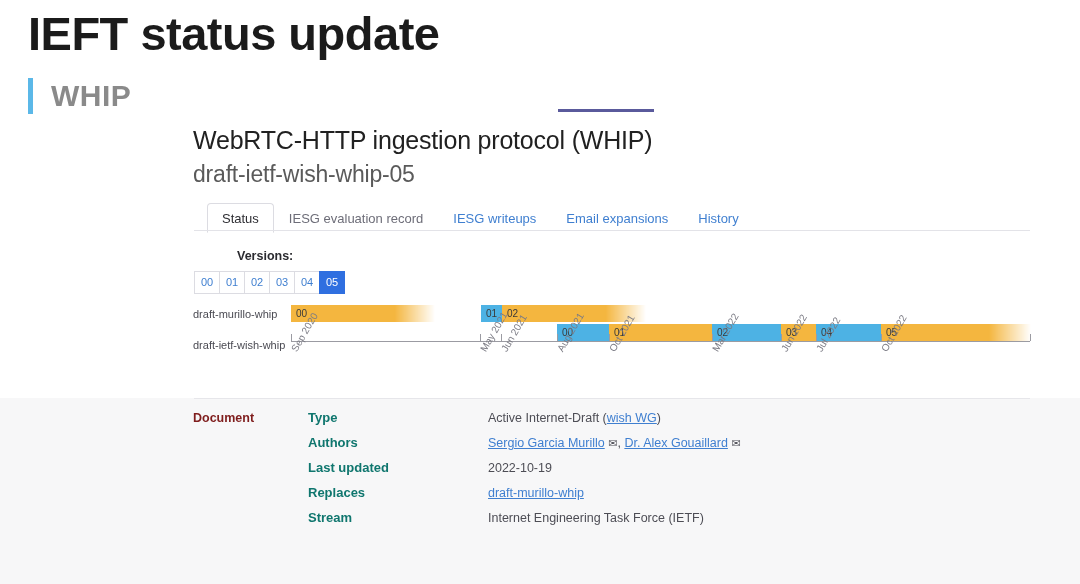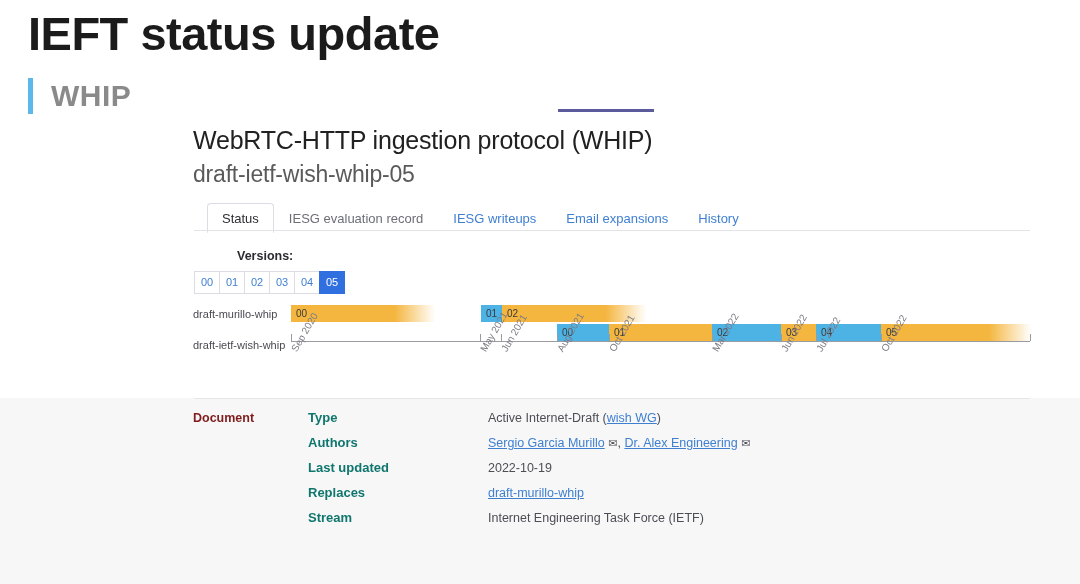--- a/index.html
+++ b/index.html
@@ -176,21 +176,21 @@
 
       <div class="meta-row">
         <div class="meta-section">Document</div>
         <div class="meta-key">Type</div>
         <div class="meta-val"><span>Active Internet-Draft (</span><a class="lnk" href="#">wish WG</a><span>)</span></div>
       </div>
 
       <div class="meta-row">
         <div class="meta-section"></div>
         <div class="meta-key">Authors</div>
-        <div class="meta-val"><a class="lnk" href="#">Sergio Garcia Murillo</a> <span class="env">✉</span>, <a class="lnk" href="#">Dr. Alex Engineering</a> <span class="env">✉</span></div>
+        <div class="meta-val"><a class="lnk" href="#">Sergio Garcia Murillo</a> <span class="env">✉</span>, <a class="lnk" href="#">Dr. Alex Gouaillard</a> <span class="env">✉</span></div>
       </div>
 
       <div class="meta-row">
         <div class="meta-section"></div>
         <div class="meta-key">Last updated</div>
         <div class="meta-val">2022-10-19</div>
       </div>
 
       <div class="meta-row">
         <div class="meta-section"></div>

